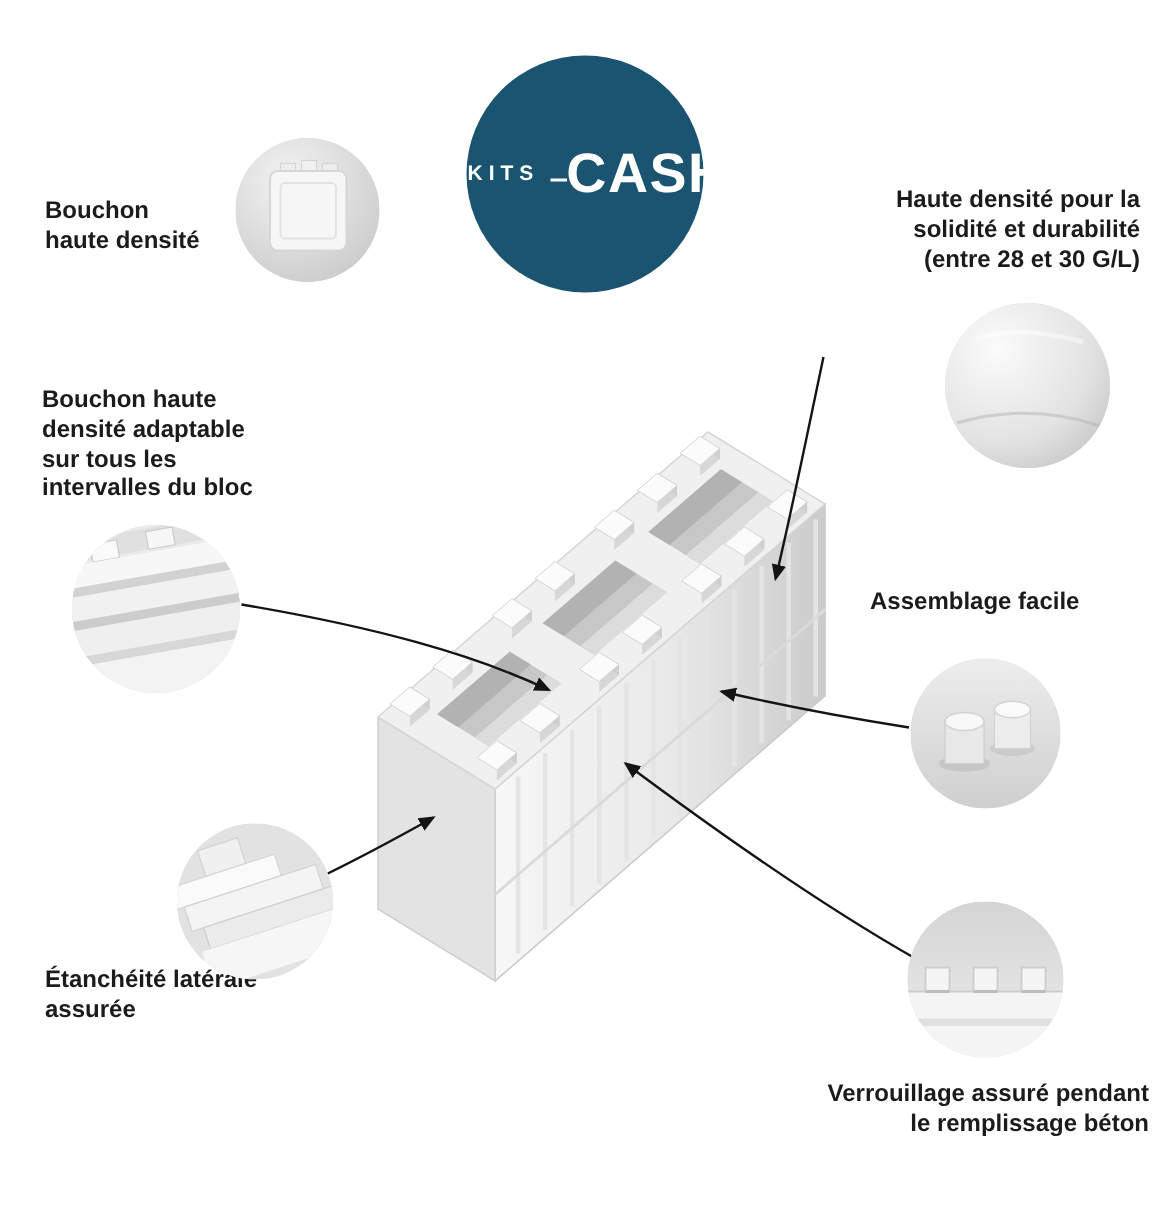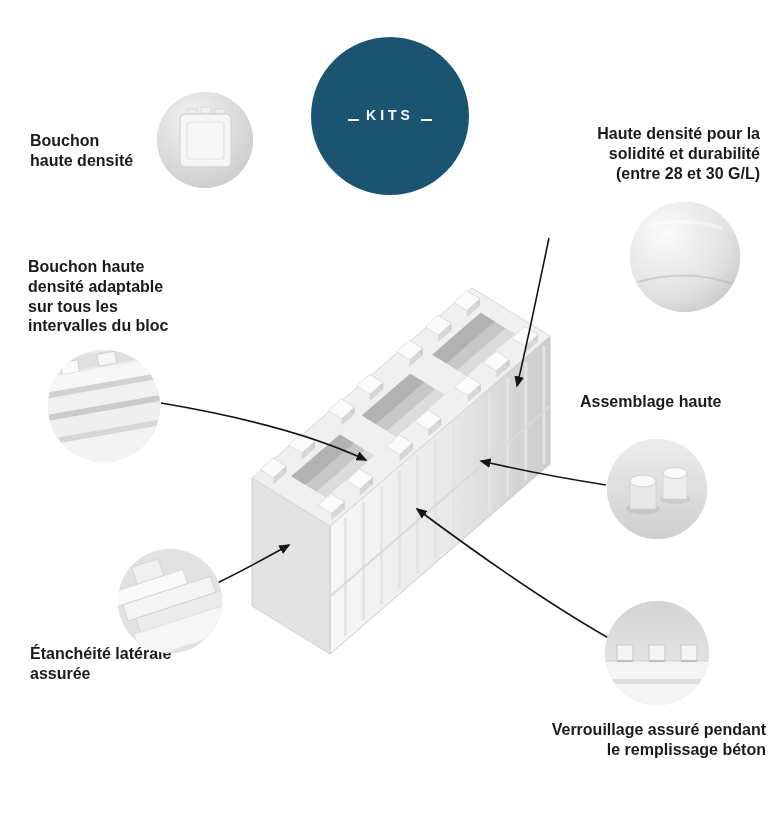--- a/index.html
+++ b/index.html
@@ -125,32 +125,33 @@
     <path d="M612 640 C543 601 468 547 417 509" marker-end="url(#ah)"></path>
   </g>
 </svg>
 
 <div class="logo">
   <div class="logo-kits-row">
     <span class="logo-dash"></span>
     <span class="logo-kits">KITS</span>
     <span class="logo-dash"></span>
   </div>
+  <div class="logo-cash">CASH</div>
 </div>
 
 <div class="label" style="left:30px;top:131px;width:170px">Bouchon
 haute densité</div>
 <div class="label center" style="left:538px;top:124px;width:222px">Haute densité pour la
 solidité et durabilité
 (entre 28 et 30 G/L)</div>
 <div class="label" style="left:28px;top:257px;width:200px">Bouchon haute
 densité adaptable
 sur tous les
 intervalles du bloc</div>
-<div class="label" style="left:580px;top:392px;width:180px">Assemblage haute</div>
+<div class="label" style="left:580px;top:392px;width:180px">Assemblage facile</div>
 <div class="label" style="left:30px;top:644px;width:220px">Étanchéité latérale
 assurée</div>
 <div class="label center" style="left:476px;top:720px;width:290px">Verrouillage assuré pendant
 le remplissage béton</div>
 
 <div class="inset" style="left:157px;top:92px;width:96px;height:96px">
   <svg viewBox="0 0 96 96">
     <defs>
         <radialGradient id="capg" cx="38%" cy="30%" r="85%">
       <stop offset="0" stop-color="#f3f3f3"></stop>

